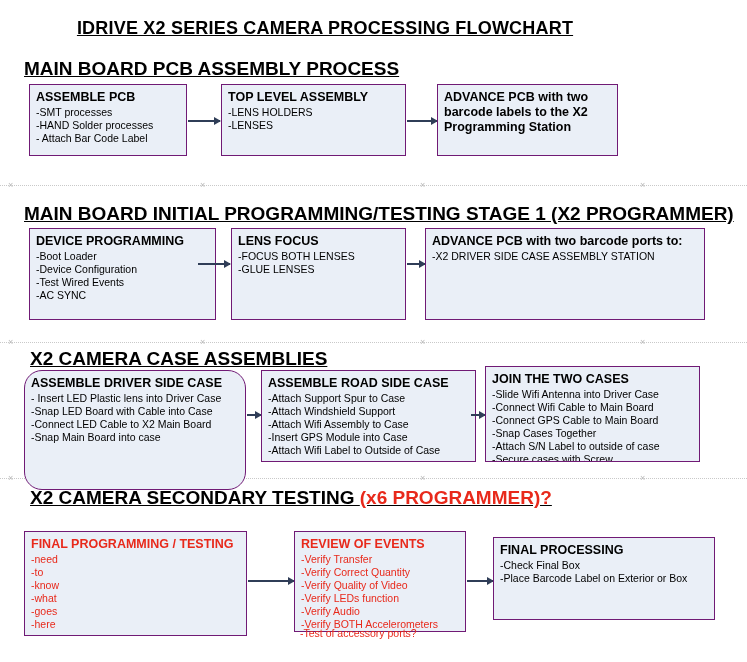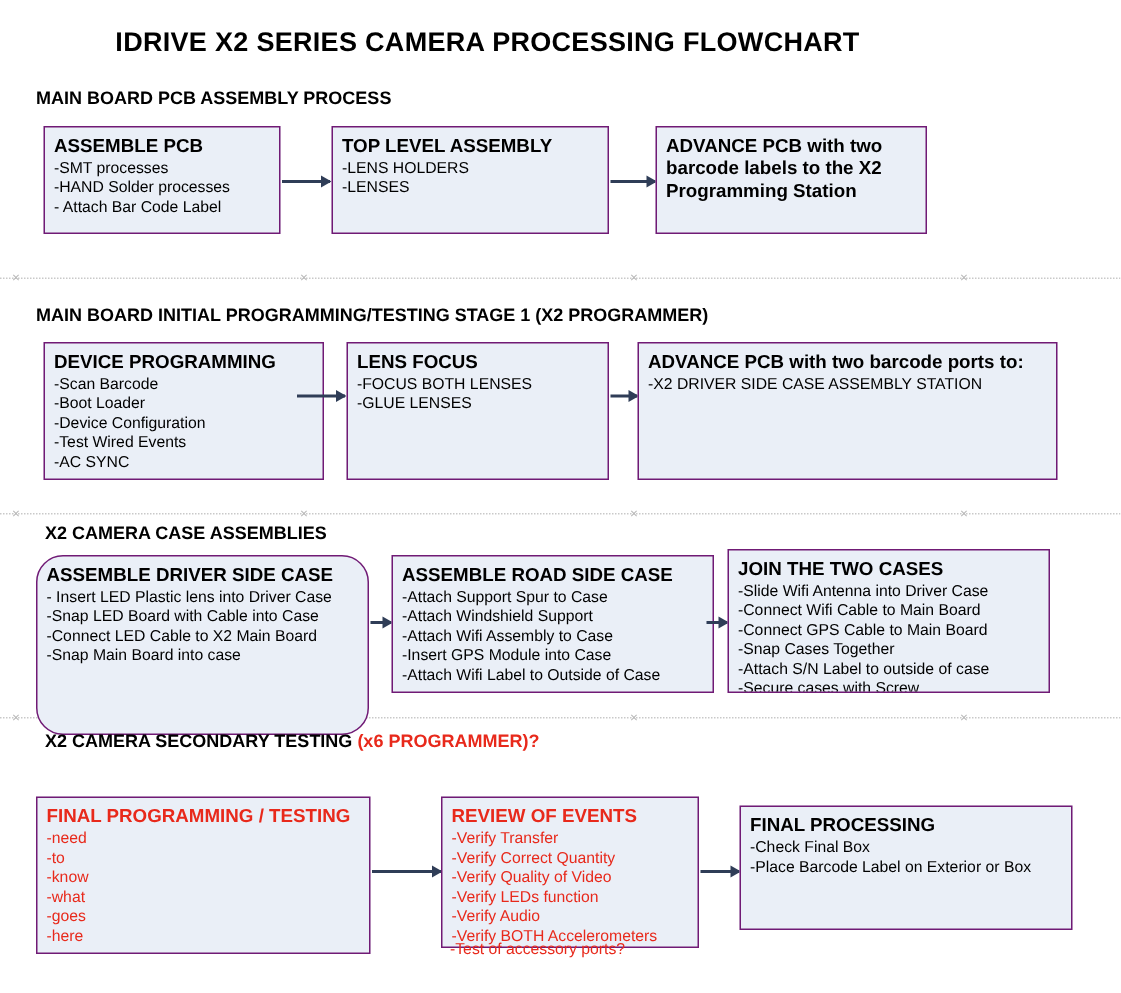--- a/index.html
+++ b/index.html
@@ -21,26 +21,28 @@
   }
   .title {
     position: absolute;
     left: 0;
     top: 18px;
     width: 650px;
     text-align: center;
     font-size: 18px;
     font-weight: bold;
     letter-spacing: 0.2px;
+    text-decoration: underline;
   }
   .section-head {
     position: absolute;
-    font-size: 12px;
+    font-size: 19px;
     font-weight: bold;
     white-space: nowrap;
+    text-decoration: underline;
   }
   .section-head .red {
     color: #e8291b;
   }
   .box {
     position: absolute;
     background: #eaeff7;
     border: 1px solid #701a75;
     box-sizing: border-box;
     padding: 5px 6px 4px 6px;
@@ -134,21 +136,20 @@
   <div class="arrow" style="left:407px; top:120px; width:30px;"></div>
 
   <div class="box" style="left:437px; top:84px; width:181px; height:72px;">
     <div class="hdr wrap">ADVANCE PCB with two barcode labels to the X2 Programming Station</div>
   </div>
 
   <div class="section-head" style="left:24px; top:203px;">MAIN BOARD INITIAL PROGRAMMING/TESTING STAGE 1 (X2 PROGRAMMER)</div>
 
   <div class="box" style="left:29px; top:228px; width:187px; height:92px;">
     <div class="hdr">DEVICE PROGRAMMING</div>
-    <div class="line">-Scan Barcode</div>
     <div class="line">-Boot Loader</div>
     <div class="line">-Device Configuration</div>
     <div class="line">-Test Wired Events</div>
     <div class="line">-AC SYNC</div>
   </div>
 
   <div class="arrow" style="left:198px; top:263px; width:32px;"></div>
 
   <div class="box" style="left:231px; top:228px; width:175px; height:92px;">
     <div class="hdr">LENS FOCUS</div>

